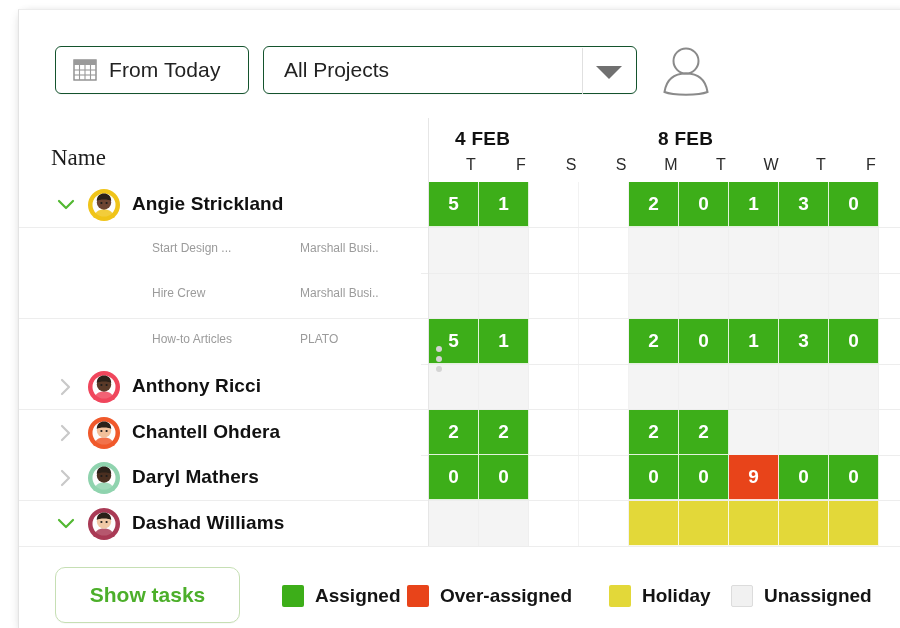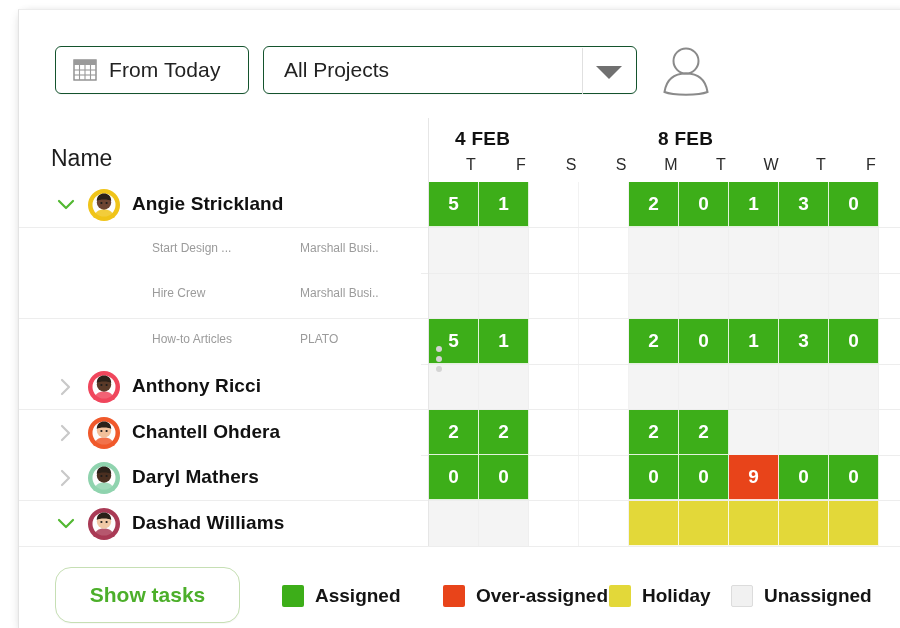--- a/index.html
+++ b/index.html
@@ -59,21 +59,21 @@
     border-left: 13px solid transparent;
     border-right: 13px solid transparent;
     border-top: 13px solid #707070;
   }
   #user-avatar-icon {
     position: absolute; left: 637px; top: 30px;
     width: 60px; height: 60px;
   }
 
   
-  #grid-header { position: absolute; left: 0; top: 108px; width: 882px; height: 64px; }
+  #grid-header { position: absolute; left: 0; top: 108px; width: 882px; height: 64px; font-family: Liberation Serif, serif; }
   #name-col-header {
     position: absolute; left: 32px; top: 27px;
     font-size: 23px; color: #1d1d1d;
   }
   .date-label {
     position: absolute; top: 118px;
     font-size: 19px; font-weight: bold; color: #111;
     letter-spacing: .3px;
   }
   .dow-label {
@@ -162,21 +162,21 @@
   #footer {
     position: absolute; left: 0; top: 536px;
     width: 882px; height: 92px;
     background: #fff;
     border-top: 1px solid #ededed;
   }
   #show-tasks-btn {
     position: absolute; left: 36px; top: 20px;
     width: 185px; height: 56px;
     border: 1px solid #c6dfb4;
-    border-radius: 16px;
+    border-radius: 10px;
     background: #fff;
     display: flex; align-items: center; justify-content: center;
     font-size: 21px; font-weight: bold; color: #4caf2a;
     box-shadow: 0 1px 1px rgba(0,0,0,.03);
   }
   .legend-item {
     position: absolute; top: 38px;
     display: flex; align-items: center;
   }
   .legend-swatch {
@@ -458,21 +458,21 @@
 
   <div id="footer">
     <div id="show-tasks-btn">
       <span>Show tasks</span>
     </div>
     <div id="legend">
         <div class="legend-item" style="left: 263px;">
           <span class="legend-swatch" style="background: rgb(61, 174, 25);"></span>
           <span class="legend-label">Assigned</span>
         </div>
-        <div class="legend-item" style="left: 424px; justify-content: center;">
+        <div class="legend-item" style="left: 388px; justify-content: center;">
           <span class="legend-swatch" style="background: rgb(232, 68, 26);"></span>
           <span class="legend-label">Over-assigned</span>
         </div>
         <div class="legend-item" style="left: 590px;">
           <span class="legend-swatch" style="background: rgb(227, 216, 57);"></span>
           <span class="legend-label">Holiday</span>
         </div>
         <div class="legend-item" style="left: 712px;">
           <span class="legend-swatch" style="background: rgb(241, 241, 241); border: 1px solid rgb(220, 220, 220);"></span>
           <span class="legend-label">Unassigned</span>

